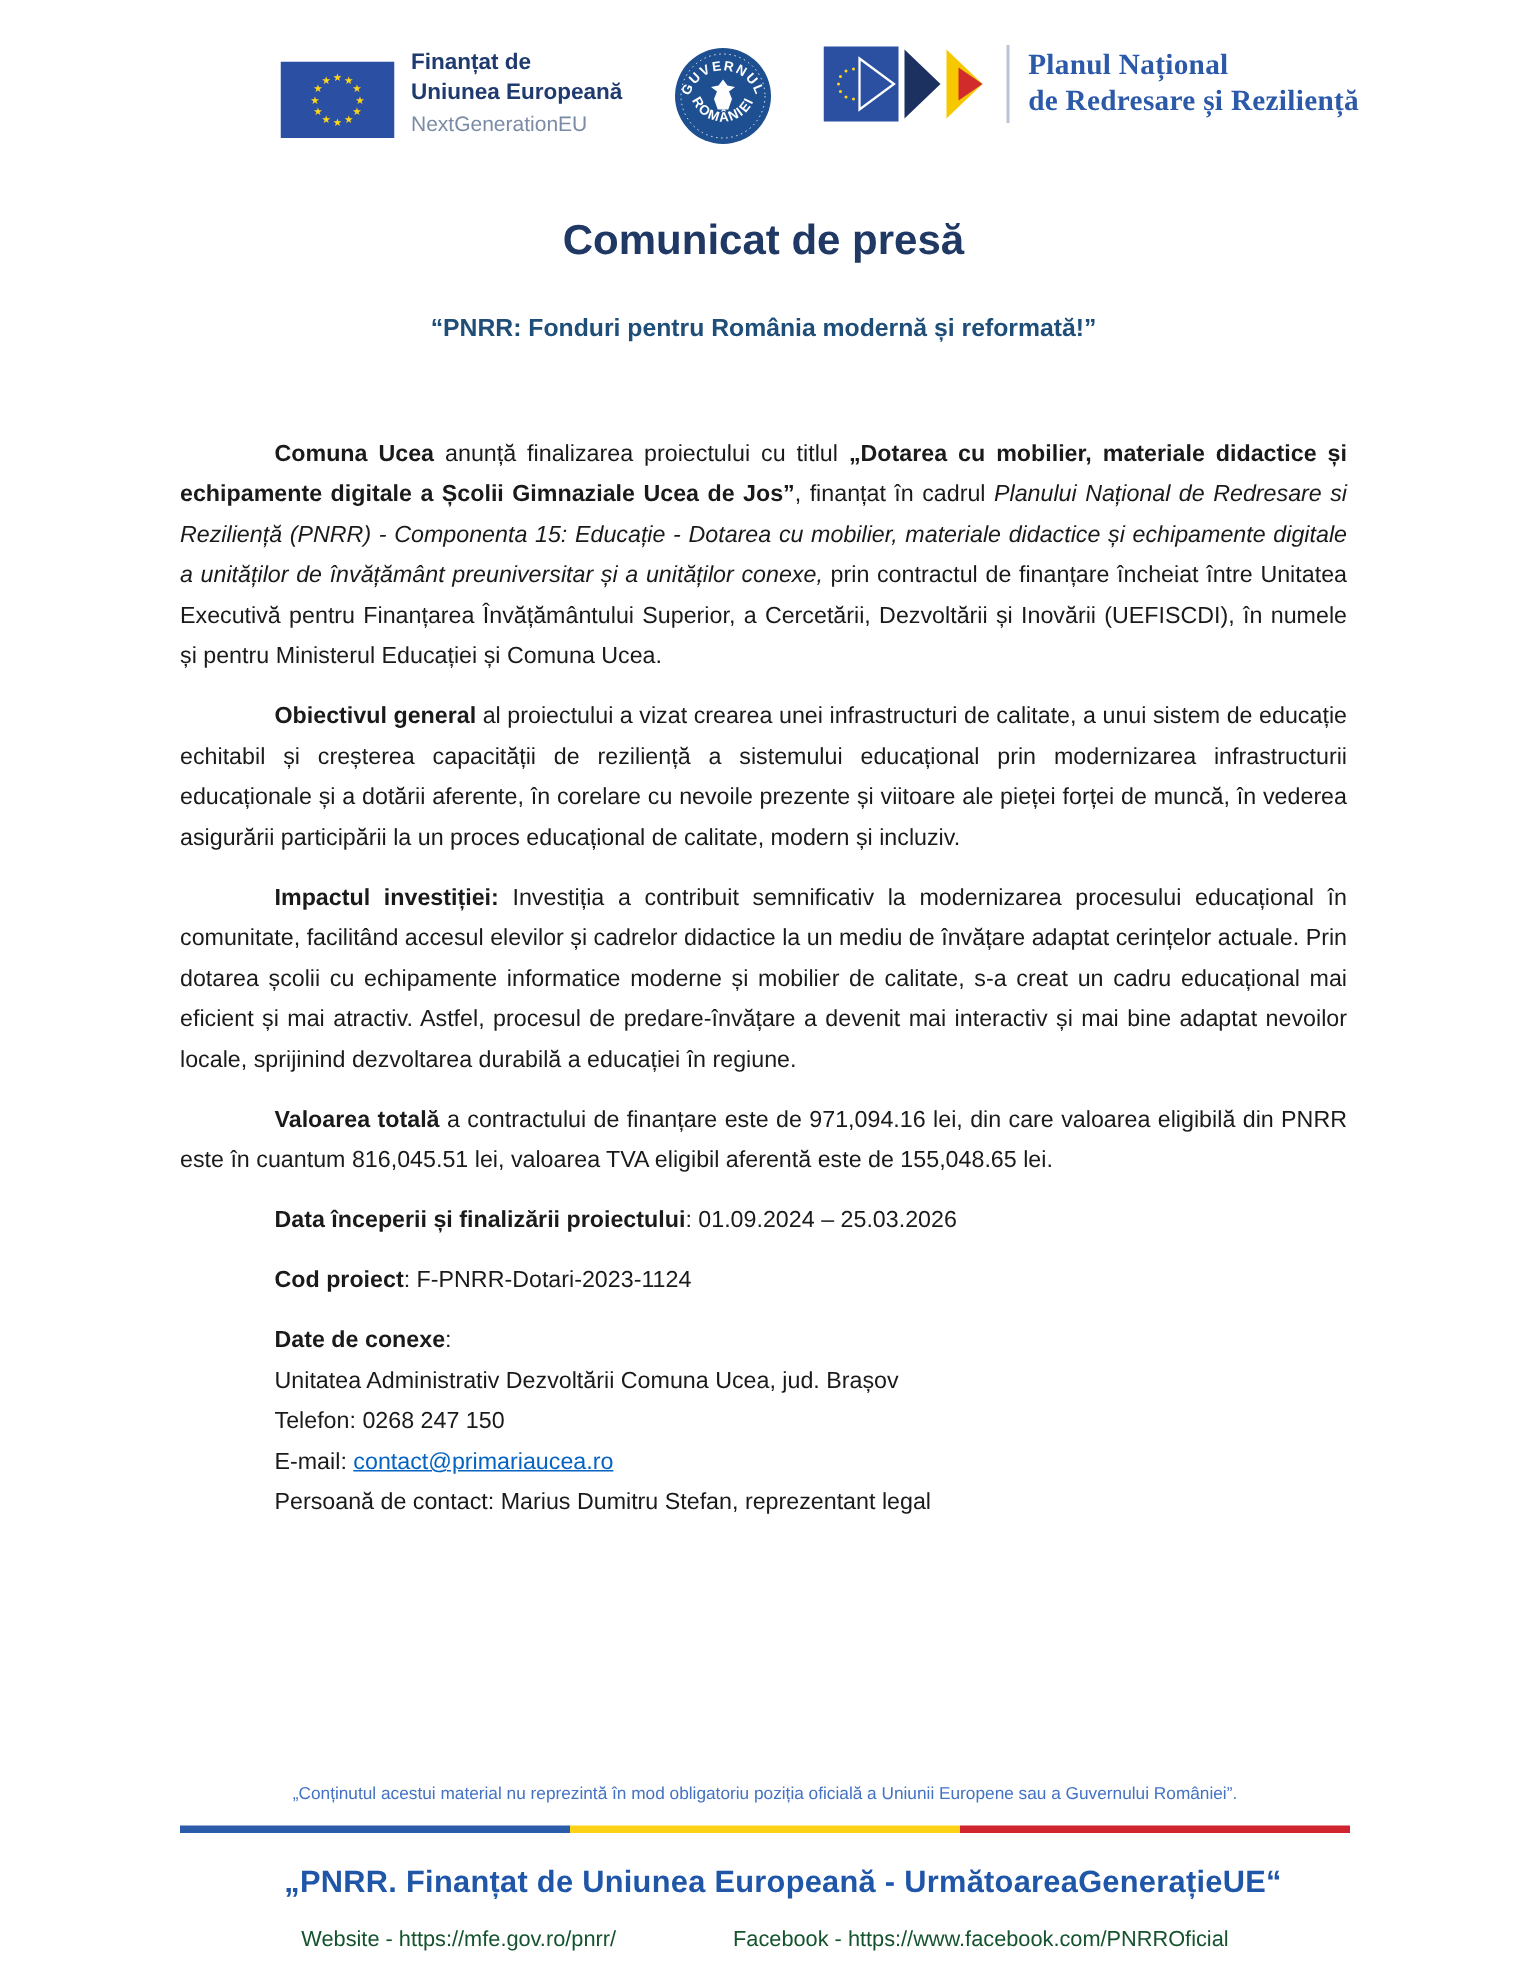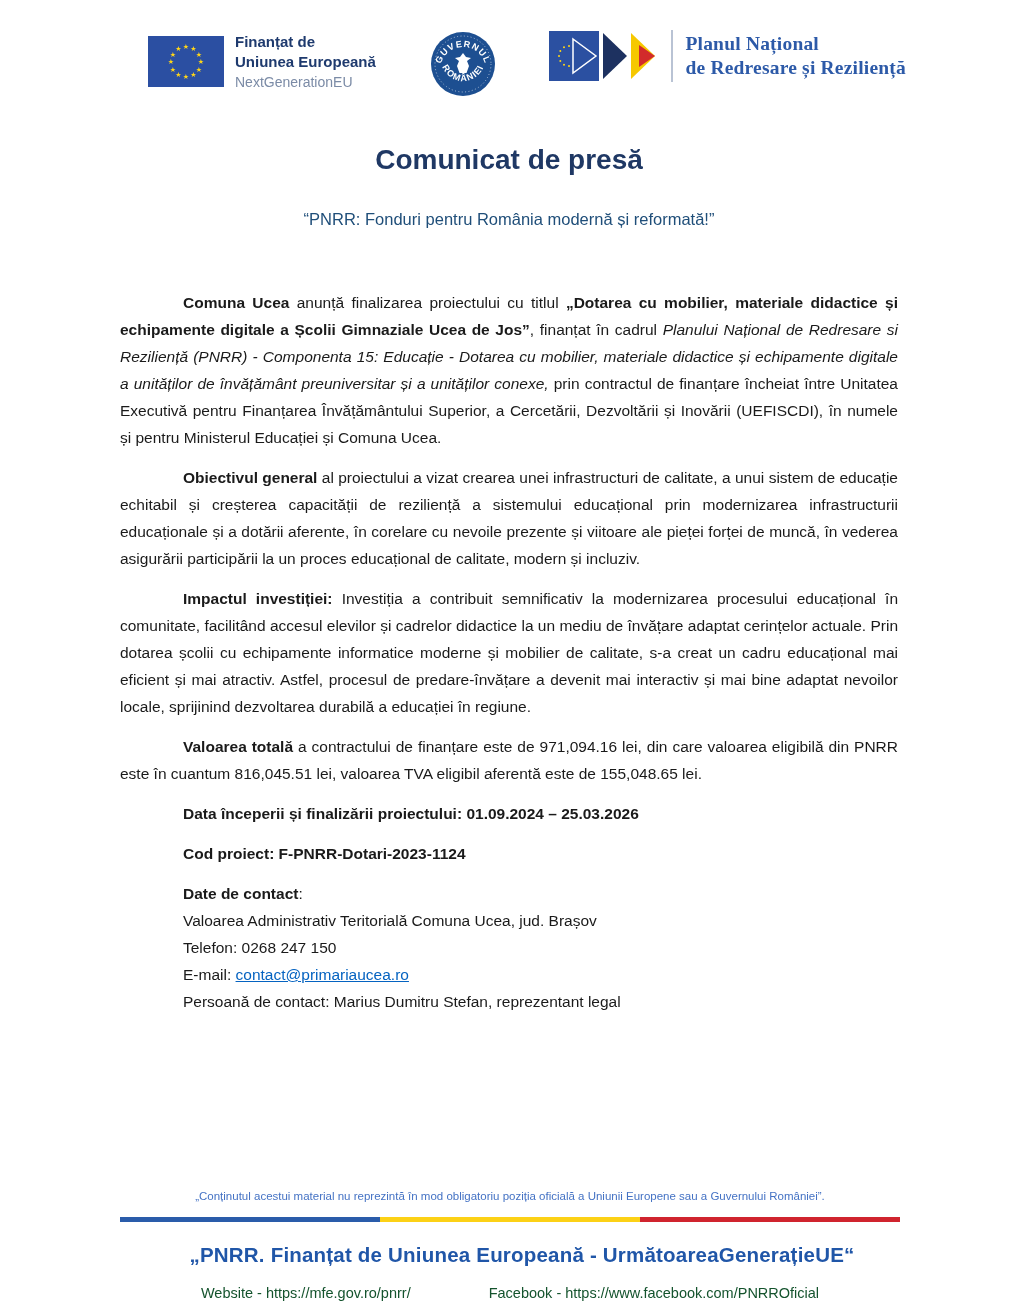--- a/index.html
+++ b/index.html
@@ -1,33 +1,33 @@
 <!DOCTYPE html>
 <html><head>
 <meta charset="utf-8">
 <style>
   html,body{margin:0;padding:0;}
   body{
     width:1012px;height:1309px;background:#ffffff;position:relative;overflow:hidden;
     font-family:"Liberation Sans",sans-serif;color:#1a1a1a;
   }
   .header{display:flex;justify-content:space-between;align-items:flex-start;padding:30px 106px 0 148px;}
-  .eu-logo{display:flex;gap:11px;align-items:center;}
+  .eu-logo{display:flex;gap:11px;align-items:flex-end;margin-left:39px;}
   .eu-text{padding-top:2px;}
   .eu-text .l1,.eu-text .l2{font-size:15px;font-weight:700;color:#1e3a6e;line-height:20px;}
   .eu-text .l3{font-size:14px;color:#7b8ba6;line-height:20px;}
   .pnrr-logo{display:flex;align-items:center;gap:12px;}
   .pnrr-divider{width:2px;height:52px;background:#b9c3d4;}
   .pnrr-text{font-size:19.5px;font-weight:700;color:#2d5aa8;line-height:24px;letter-spacing:.2px;font-family:Liberation Serif, serif;}
   .doc{padding:0 114px 0 120px;}
   .title{text-align:center;font-size:28px;font-weight:700;color:#1f3864;margin:46px 0 0;text-indent:0;}
-  .subtitle{text-align:center;font-size:16.5px;font-weight:400;color:#1f4e79;margin:34px 0 0;}
+  .subtitle{text-align:center;font-size:16.5px;font-weight:700;color:#1f4e79;margin:34px 0 0;}
   .body-text{margin-top:60px;font-size:15.5px;line-height:27px;text-align:justify;}
   .para{margin:0 0 13px;text-indent:63px;}
-  .single{margin:0 0 13px;text-indent:63px;text-align:left;font-weight:bold;}
+  .single{margin:0 0 13px;text-indent:63px;text-align:left;}
   .para i{font-style:italic;}
   .contact{padding-left:63px;text-align:left;}
   .contact .cline{line-height:27px;}
   .email-link{color:#0563c1;text-decoration:underline;cursor:pointer;}
   .footer{position:absolute;left:4px;bottom:8px;width:100%;}
   .disclaimer{text-align:center;color:#4472c4;font-size:11.5px;}
   .tricolor{width:780px;height:5px;margin:15px auto 0;display:flex;}
   .tricolor span{flex:1;}
   .seg-blue{background:#2a5caa;}
   .seg-yellow{background:#fcd116;}
@@ -125,22 +125,22 @@
 
     <p class="para"><b>Impactul investiției:</b><span> Investiția a contribuit semnificativ la modernizarea procesului educațional în comunitate, facilitând accesul elevilor și cadrelor didactice la un mediu de învățare adaptat cerințelor actuale. Prin dotarea școlii cu echipamente informatice moderne și mobilier de calitate, s-a creat un cadru educațional mai eficient și mai atractiv. Astfel, procesul de predare-învățare a devenit mai interactiv și mai bine adaptat nevoilor locale, sprijinind dezvoltarea durabilă a educației în regiune.</span></p>
 
     <p class="para"><b>Valoarea totală</b><span> a contractului de finanțare este de 971,094.16 lei, din care valoarea eligibilă din PNRR este în cuantum 816,045.51 lei, valoarea TVA eligibil aferentă este de 155,048.65 lei.</span></p>
 
     <p class="single"><b>Data începerii și finalizării proiectului</b><span>: 01.09.2024 – 25.03.2026</span></p>
 
     <p class="single"><b>Cod proiect</b><span>: F-PNRR-Dotari-2023-1124</span></p>
 
     <div class="contact">
-      <div class="cline"><b>Date de contact</b><span>:</span></div>
-      <div class="cline">Valoarea Administrativ Teritorială Comuna Ucea, jud. Brașov</div>
+      <div class="cline"><b>Date de conexe</b><span>:</span></div>
+      <div class="cline">Unitatea Administrativ Dezvoltării Comuna Ucea, jud. Brașov</div>
       <div class="cline">Telefon: 0268 247 150</div>
       <div class="cline"><span>E-mail: </span><a class="email-link">contact@primariaucea.ro</a></div>
       <div class="cline">Persoană de contact: Marius Dumitru Stefan, reprezentant legal</div>
     </div>
 
   </div>
 </div>
 
 <div class="footer">
   <div class="disclaimer">„Conținutul acestui material nu reprezintă în mod obligatoriu poziția oficială a Uniunii Europene sau a Guvernului României”.</div>

